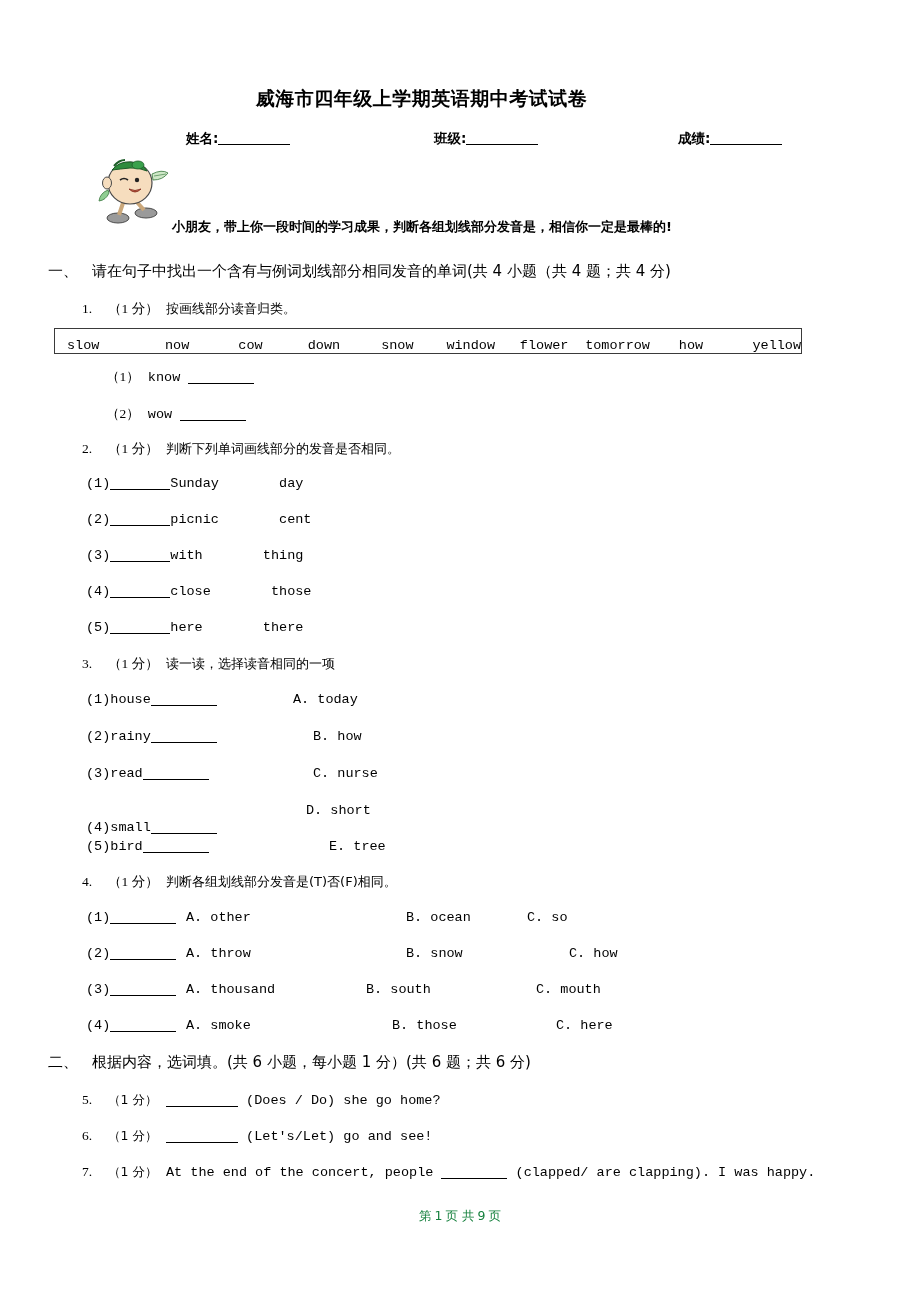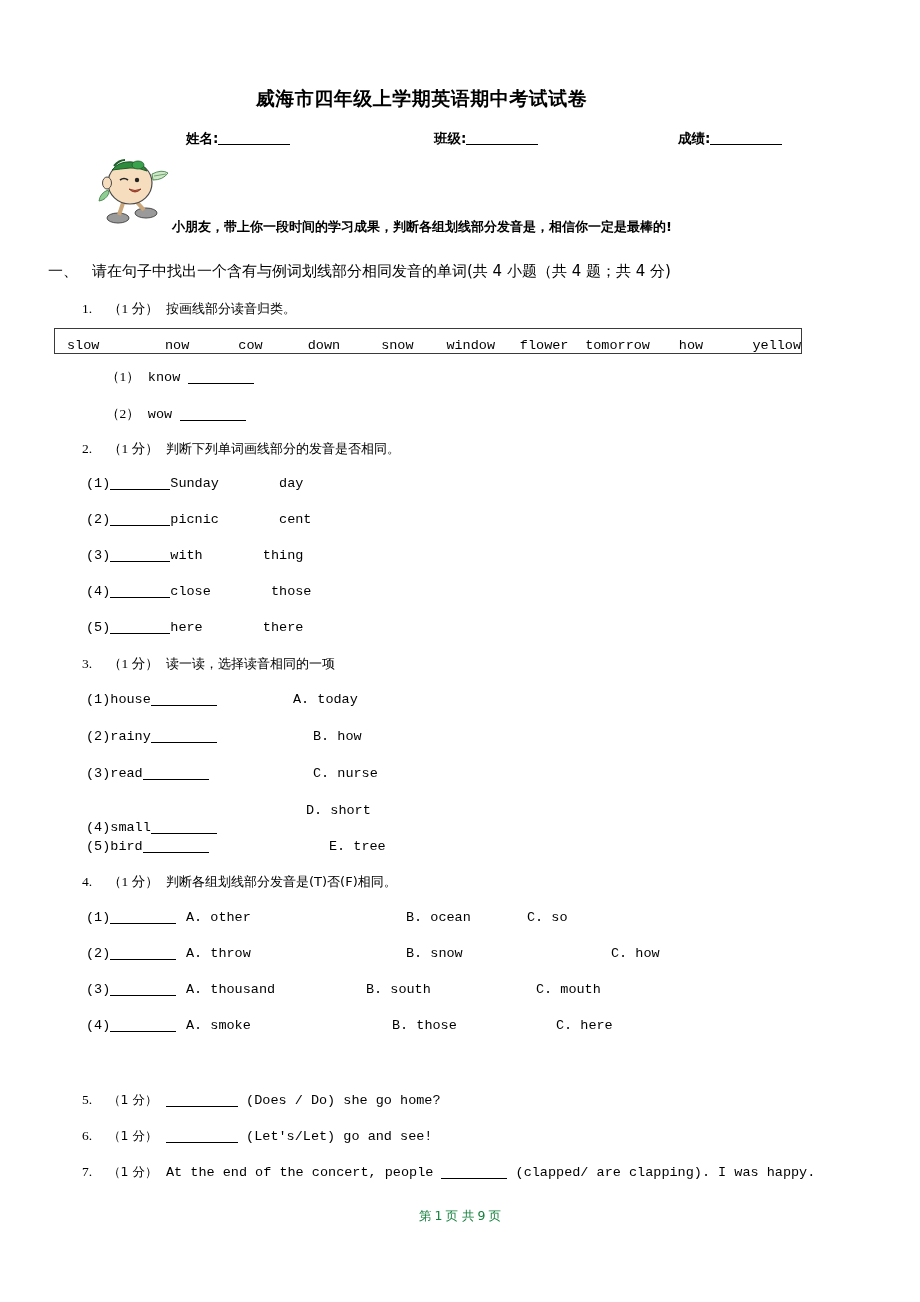--- a/index.html
+++ b/index.html
@@ -321,36 +321,39 @@
   </div>
   <div class="opt" style="left:186px; top:910px;">A. other</div>
   <div class="opt" style="left:406px; top:910px;">B. ocean</div>
   <div class="opt" style="left:527px; top:910px;">C. so</div>
 
   <div class="sub-row" style="left:86px; top:946px;">
     <span>(2)</span><span class="ul ul-66"></span>
   </div>
   <div class="opt" style="left:186px; top:946px;">A. throw</div>
   <div class="opt" style="left:406px; top:946px;">B. snow</div>
-  <div class="opt" style="left:569px; top:946px;margin-left:42px;">C. how</div>
+  <div class="opt" style="left:569px; top:946px;">C. how</div>
 
   <div class="sub-row" style="left:86px; top:982px;">
     <span>(3)</span><span class="ul ul-66"></span>
   </div>
   <div class="opt" style="left:186px; top:982px;">A. thousand</div>
   <div class="opt" style="left:366px; top:982px;">B. south</div>
   <div class="opt" style="left:536px; top:982px;">C. mouth</div>
 
   <div class="sub-row" style="left:86px; top:1018px;">
     <span>(4)</span><span class="ul ul-66"></span>
   </div>
   <div class="opt" style="left:186px; top:1018px;">A. smoke</div>
   <div class="opt" style="left:392px; top:1018px;">B. those</div>
   <div class="opt" style="left:556px; top:1018px;">C. here</div>
 
+  <div class="section-head" style="top:1053px;">
+    <span class="sec-num">二、</span><span>根据内容，选词填。(共 6 小题，每小题 1 分）(共 6 题；共 6 分)</span>
+  </div>
 
   <div class="q-head-inline" style="top:1092px;">
     <span class="q-no">5.</span><span class="q-pts">（1 分）</span><span class="ul ul-72"></span>
     <span>(Does / Do) she go home?</span>
   </div>
 
   <div class="q-head-inline" style="top:1128px;">
     <span class="q-no">6.</span><span class="q-pts">（1 分）</span><span class="ul ul-72"></span>
     <span>(Let's/Let) go and see!</span>
   </div>

